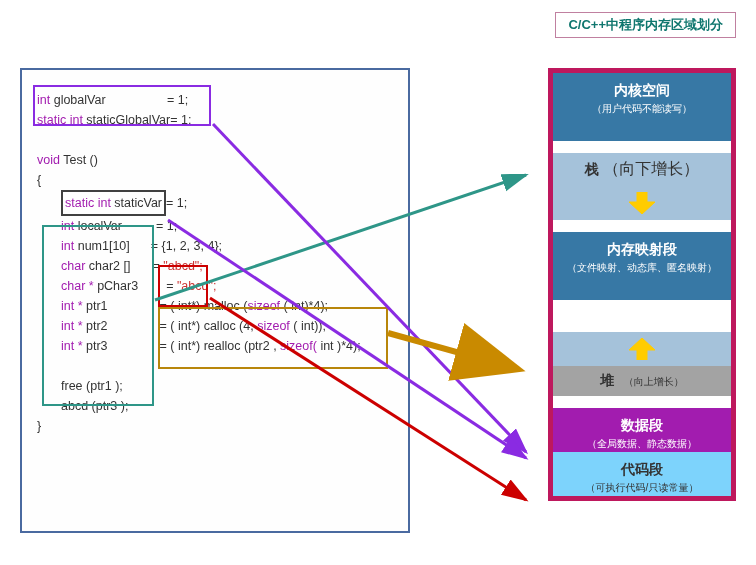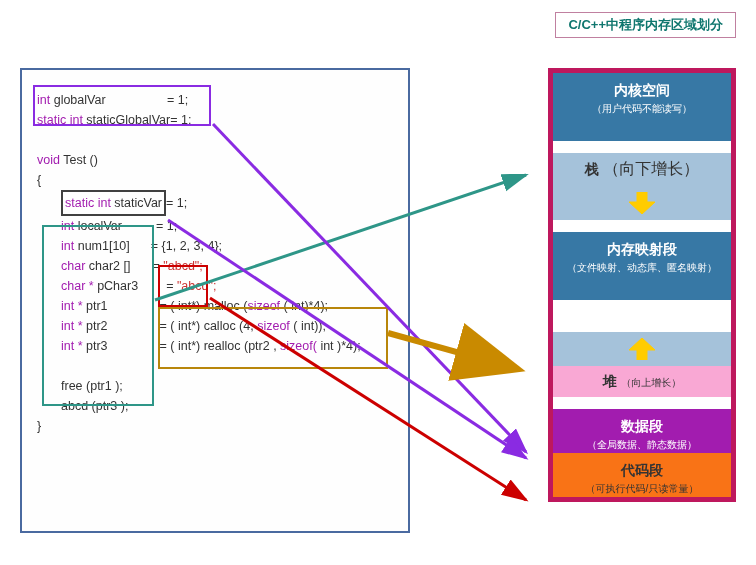--- a/index.html
+++ b/index.html
@@ -18,23 +18,23 @@
 .memory-panel { position: absolute; top: 68px; right: 20px; width: 188px; border: 5px solid #be185d; }
 .mem-row { text-align: center; color: #fff; padding: 8px 4px; }
 .mem-title { font-size: 14px; font-weight: bold; }
 .mem-sub { font-size: 10px; margin-top: 2px; display: block; }
 .mem-kernel { background: #3778a5; height: 68px; }
 .mem-stack { background: #a5c2da; color: #333; padding: 6px 4px; }
 .mem-arrow-down { background: #a5c2da; height: 34px; display: flex; justify-content: center; align-items: center; }
 .mem-mmap { background: #3778a5; height: 68px; }
 .mem-blank { background: #fff; height: 32px; }
 .mem-arrow-up { background: #a5c2da; height: 34px; display: flex; justify-content: center; align-items: center; }
-.mem-heap { background: #f9a8d4; color: #333; padding: 6px 4px; }
+.mem-heap { background: #a3a3a3; color: #333; padding: 6px 4px; font-family: Liberation Mono, monospace; }
 .mem-data { background: #a21caf; height: 44px; }
-.mem-code { background: #f97316; color: #333; height: 44px; }
+.mem-code { background: #7dd3fc; color: #333; height: 44px; }
 .arrow-svg { position: absolute; top: 0; left: 0; width: 756px; height: 565px; pointer-events: none; }
 .yellow-arrow { fill: #ffcc00; stroke: #ffcc00; }
 </style>
 </head>
 <body>
 
 <div class="title-box"><span>C/C++中程序内存区域划分</span></div>
 
 <div class="code-panel">
   <div class="code-inner">

